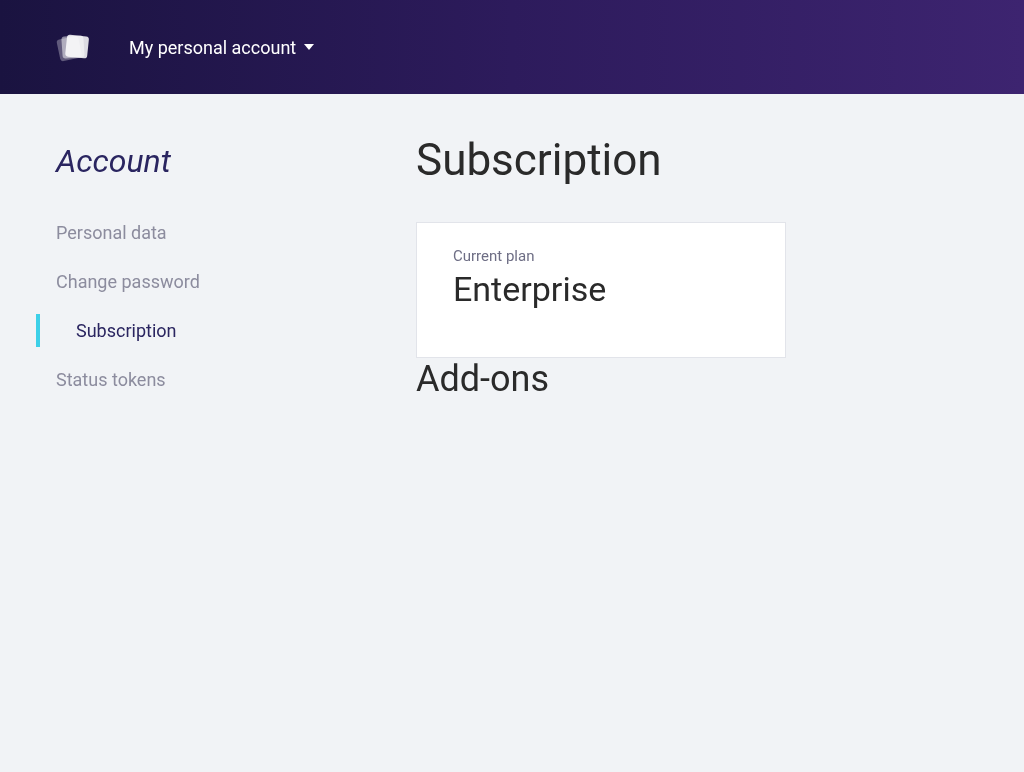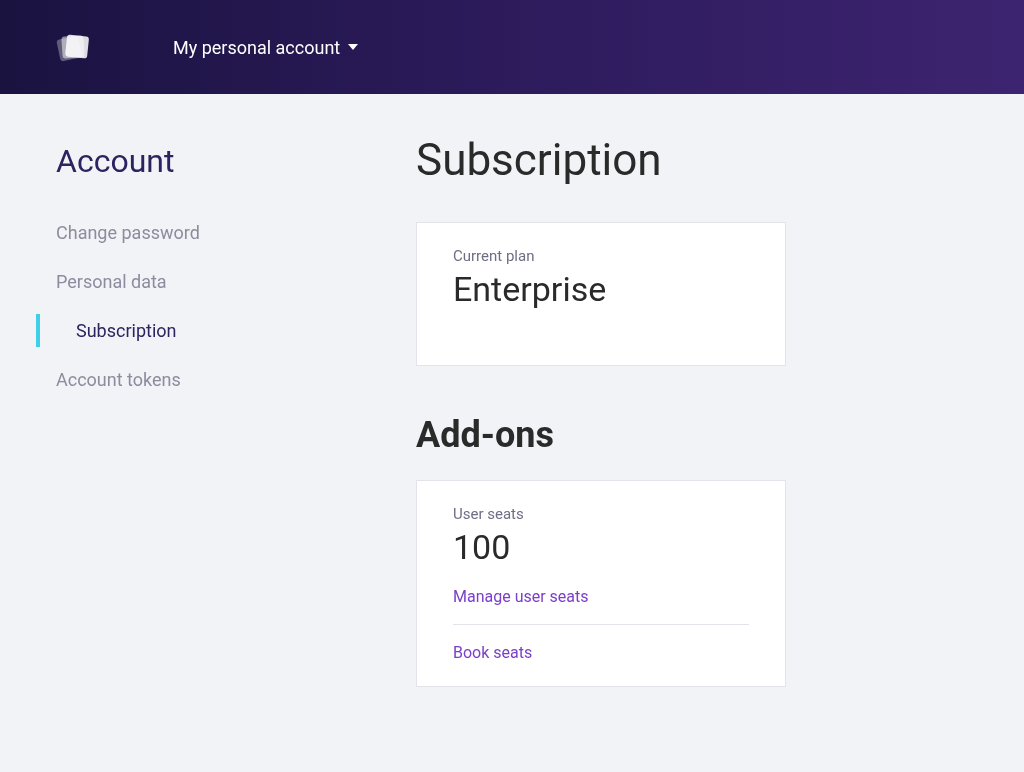--- a/index.html
+++ b/index.html
@@ -13,21 +13,21 @@
       width: 1024px;
       height: 772px;
       overflow: hidden;
     }
     .header {
       background: linear-gradient(90deg, #1a1340 0%, #2d1b5c 50%, #3d2470 100%);
       height: 94px;
       display: flex;
       align-items: center;
       padding-left: 47px;
-      gap: 76px;
+      gap: 32px;
     }
     .logo {
       display: flex;
       align-items: center;
       justify-content: center;
       width: 50px;
       height: 50px;
     }
     .logo svg {
       width: 48px;
@@ -55,20 +55,21 @@
       gap: 60px;
     }
     .sidebar {
       width: 300px;
     }
     .sidebar-title {
       font-size: 32px;
       font-weight: 400;
       color: #2a2560;
       margin-bottom: 28px;
+      font-style: italic;
     }
     .sidebar-item {
       padding: 14px 0;
       font-size: 18px;
       color: #8c8c9e;
       cursor: pointer;
       position: relative;
     }
     .sidebar-item.active {
       color: #2a2560;
@@ -88,24 +89,23 @@
     }
     .page-title {
       font-size: 44px;
       font-weight: 400;
       color: #2a2a2a;
       margin-bottom: 36px;
       margin-top: -8px;
     }
     .section-title {
       font-size: 36px;
-      font-weight: 700;
+      font-weight: 400;
       color: #2a2a2a;
       margin-bottom: 24px;
-      margin-top: 48px;
     }
     .cards-row {
       display: flex;
       gap: 3px;
     }
     .card {
       background: #ffffff;
       border: 1px solid #e2e4ea;
       padding: 24px 36px;
       flex: 1;
@@ -116,21 +116,21 @@
     }
     .card-label {
       font-size: 15px;
       color: #6e6e85;
       margin-bottom: 4px;
     }
     .card-value {
       font-size: 34px;
       font-weight: 400;
       color: #2a2a2a;
-      margin-bottom: 32px;
+      margin-bottom: 24px;
     }
     .card-link {
       font-size: 16px;
       color: #7b3fc9;
       cursor: pointer;
       display: inline-block;
     }
     .card-link.highlighted {
       border: 2px solid #d64c3a;
       padding: 6px 10px;
@@ -162,48 +162,41 @@
   <div class="account-dropdown">
     <span>My personal account</span>
     <span class="caret-down"></span>
   </div>
 </div>
 
 <div class="content">
   <div class="sidebar">
     <h2 class="sidebar-title">Account</h2>
     <div class="sidebar-item">
+      <span>Personal data</span>
+    </div>
+    <div class="sidebar-item">
       <span>Change password</span>
-    </div>
-    <div class="sidebar-item">
-      <span>Personal data</span>
     </div>
     <div class="sidebar-item active">
       <span>Subscription</span>
     </div>
     <div class="sidebar-item">
-      <span>Account tokens</span>
+      <span>Status tokens</span>
     </div>
   </div>
 
   <div class="main">
     <h1 class="page-title">Subscription</h1>
 
     <div class="cards-row">
       <div class="card first">
         <div class="card-label">Current plan</div>
         <div class="card-value">Enterprise</div>
       </div>
     </div>
 
     <h2 class="section-title">Add-ons</h2>
 
     <div class="cards-row">
-      <div class="card first addons-card">
-        <div class="card-label">User seats</div>
-        <div class="card-value">100</div>
-        <span class="card-link">Manage user seats</span>
-        <hr class="card-divider">
-        <span class="card-link">Book seats</span>
-      </div>
     </div>
   </div>
 </div>
 
 </body></html>

